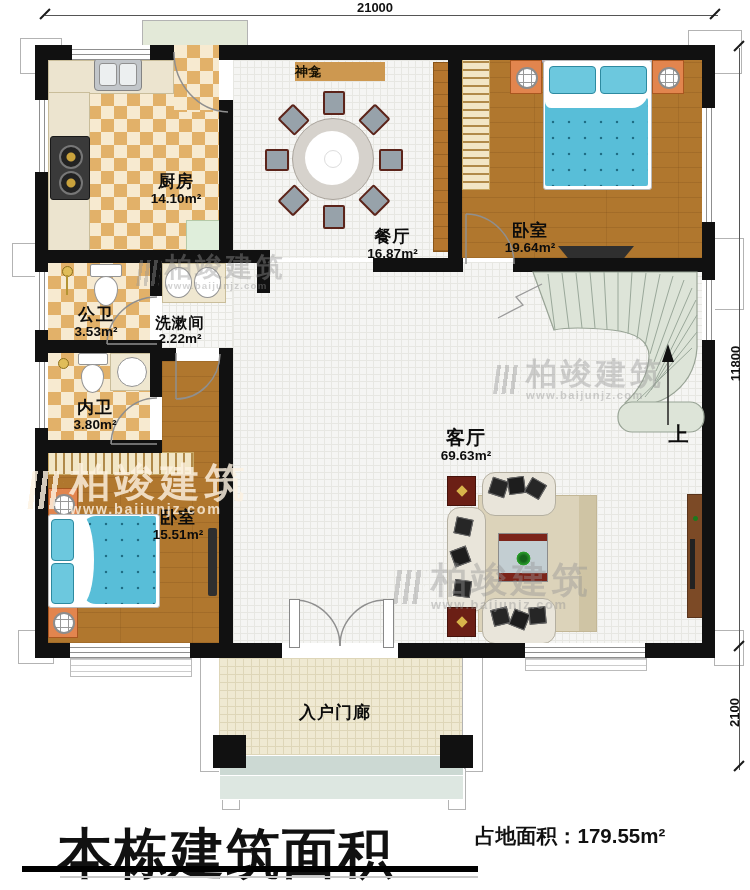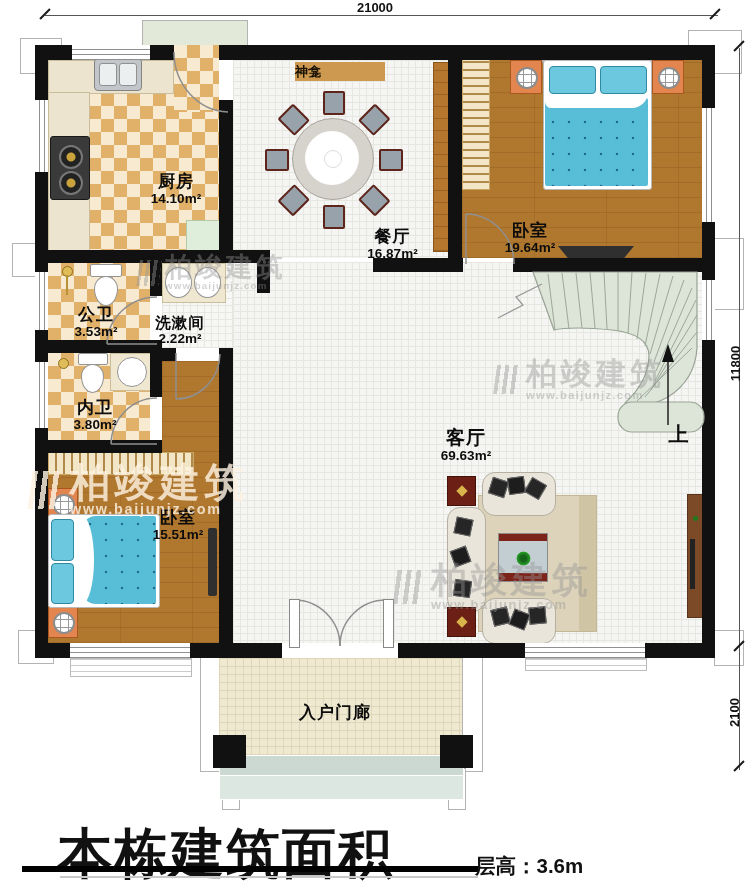--- a/index.html
+++ b/index.html
@@ -359,15 +359,15 @@
   <div class="tick" style="left:732px;top:45px;"></div>
   <div class="tick" style="left:732px;top:645px;"></div>
   <div class="tick" style="left:732px;top:765px;"></div>
   <div class="dimtxt" style="left:700px;top:356px;width:70px;transform:rotate(-90deg);">11800</div>
   <div class="dimtxt" style="left:699px;top:705px;width:70px;transform:rotate(-90deg);">2100</div>
 
   <div class="abs" style="left:58px;top:818px;font-size:54px;font-weight:bold;letter-spacing:2px;z-index:12;">本栋建筑面积</div>
   <div class="abs" style="left:22px;top:866px;width:456px;height:6px;background:#000;z-index:12;"></div>
   <div class="abs" style="left:60px;top:876px;width:418px;height:2px;background:#c9c9c9;z-index:12;"></div>
 
-  <div class="stat" style="top:852px;"><span>层高：</span><span>3.6m</span></div>
+  <div class="stat" style="top:822px;"><span>占地面积：</span><span>179.55m²</span></div>
 
 </div>
 
 </body></html>

